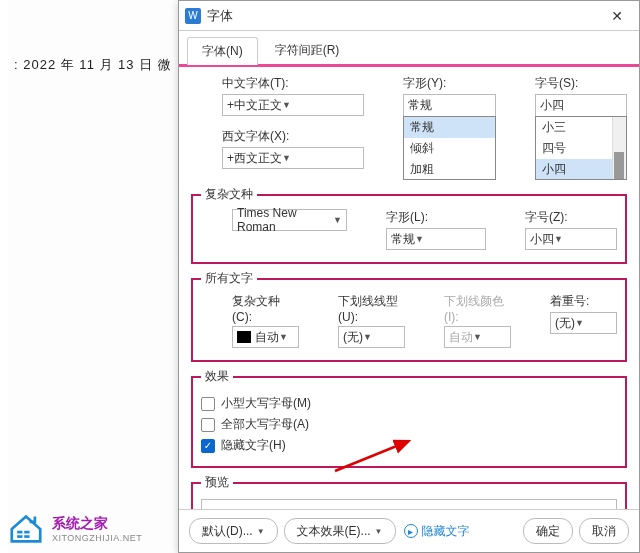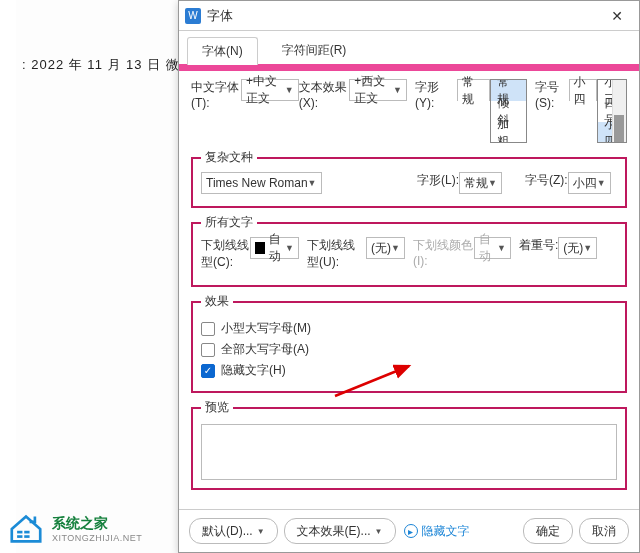--- a/index.html
+++ b/index.html
@@ -1,33 +1,33 @@
 <!DOCTYPE html>
 <html><head>
 <meta charset="utf-8">
 <style>
   * { box-sizing: border-box; font-family: "Microsoft YaHei", "SimSun", sans-serif; }
   body { margin: 0; width: 640px; height: 553px; background: #fff; overflow: hidden; position: relative; font-size: 12px; color: #333; }
-  .doc-bg { position: absolute; left: 16px; top: 0; width: 180px; height: 553px; background: #fdfdfd; border-right: 1px solid #e0e0e0; padding: 10px; }
+  .doc-bg { position: absolute; left: 8px; top: 0; width: 180px; height: 553px; background: #fdfdfd; border-right: 1px solid #e0e0e0; padding: 10px; }
   .doc-text { position: absolute; top: 56px; left: 6px; font-size: 13px; letter-spacing: 1px; color: #222; }
 
   .dialog { position: absolute; left: 178px; top: 0; width: 462px; height: 553px; background: #fff; border: 1px solid #999; box-shadow: 0 2px 8px rgba(0,0,0,0.2); display: flex; flex-direction: column; }
   .titlebar { height: 30px; display: flex; align-items: center; justify-content: space-between; border-bottom: 1px solid #ccc; padding: 0 0 0 6px; }
   .title-left { display: flex; align-items: center; gap: 6px; }
   .app-icon { width: 16px; height: 16px; background: #2b7cd3; color: #fff; font-size: 10px; display: flex; align-items: center; justify-content: center; border-radius: 2px; }
   .title-text { font-size: 13px; }
   .close-btn { width: 44px; height: 30px; display: flex; align-items: center; justify-content: center; font-size: 14px; cursor: pointer; }
 
-  .tabs { display: flex; border-bottom: 7px solid #ec4899; padding: 5px 8px 0 8px; gap: 9px; }
+  .tabs { display: flex; border-bottom: 3px solid #ec4899; padding: 5px 8px 0 8px; gap: 2px; }
   .tab { padding: 5px 14px; border: 1px solid transparent; border-bottom: none; font-size: 12px; cursor: pointer; border-radius: 3px 3px 0 0; }
   .tab.active { border-color: #ccc; background: #fff; position: relative; top: 1px; }
 
   .content { padding: 8px 12px; flex: 1; overflow: hidden; }
   .row { display: flex; gap: 8px; margin-bottom: 4px; }
-  .col { display: flex; flex-direction: row; }
+  .col { display: flex; flex-direction: column; margin-left: 31px; }
   .lbl { font-size: 12px; margin-bottom: 2px; }
   .combo { display: flex; align-items: center; border: 1px solid #bbb; height: 22px; background: #fff; padding: 0 4px; font-size: 12px; justify-content: flex-start; cursor: pointer; }
   .combo .arrow { font-size: 9px; color: #555; }
   .listbox { border: 1px solid #888; height: 64px; overflow: hidden; font-size: 12px; background: #fff; position: relative; }
   .listbox .opt { padding: 2px 6px; height: 21px; display: flex; align-items: center; }
   .listbox .opt.sel { background: #cfe3f8; }
   .listbox .sb { position: absolute; right: 0; top: 0; width: 14px; height: 100%; background: #f0f0f0; border-left: 1px solid #ddd; }
   .listbox .sb .thumb { background: #999; width: 10px; margin: 1px; height: 28px; position: absolute; left:0; }
 
   fieldset { border: 2px solid #be185d; margin: 6px 0; padding: 6px 8px 8px 8px; }
@@ -47,21 +47,21 @@
   .btnbar { display: flex; gap: 6px; padding: 8px 10px; border-top: 1px solid #ccc; align-items: center; }
   .btn { border: 1px solid #bbb; background: #fff; height: 26px; padding: 0 12px; font-size: 12px; display: flex; align-items: center; cursor: pointer; border-radius: 12px; }
   .btn .tri { font-size: 8px; margin-left: 4px; color: #555; }
   .op-tip { color: #1a84d6; display: flex; align-items: center; gap: 4px; font-size: 12px; margin-left: 2px; }
   .op-tip .ring { width: 14px; height: 14px; border: 1px solid #1a84d6; border-radius: 50%; display: flex; align-items: center; justify-content: center; font-size: 10px; }
   .spacer { flex: 1; }
 
   
   .wm { position: absolute; left: 8px; bottom: 8px; display: flex; align-items: center; gap: 8px; }
   .wm-icon { width: 36px; height: 32px; }
-  .wm-text .t1 { font-size: 14px; font-weight: bold; color: #15803d; }
+  .wm-text .t1 { font-size: 14px; font-weight: bold; color: #a21caf; }
   .wm-text .t2 { font-size: 9px; color: #888; letter-spacing: 0.5px; }
 </style>
 </head>
 <body>
 
 <div class="doc-bg">
   <div class="doc-text">: 2022 年 11 月 13 日  微</div>
 </div>
 
 <div class="dialog">
@@ -83,27 +83,27 @@
   <div class="content">
 
     <div class="row">
       <div class="col" style="flex:1">
         <div class="lbl">中文字体(T):</div>
         <div class="combo">
           <span>+中文正文</span>
           <span class="arrow">▼</span>
         </div>
         <div style="height:12px"></div>
-        <div class="lbl">文本效果(X):</div>
+        <div class="lbl">西文字体(X):</div>
         <div class="combo">
           <span>+西文正文</span>
           <span class="arrow">▼</span>
         </div>
       </div>
-      <div class="col" style="width:112px">
+      <div class="col" style="width:93px">
         <div class="lbl">字形(Y):</div>
         <div class="combo" style="border-bottom:none">
           <span>常规</span>
         </div>
         <div class="listbox">
           <div class="opt sel">常规</div>
           <div class="opt">倾斜</div>
           <div class="opt">加粗</div>
         </div>
       </div>
@@ -146,21 +146,21 @@
             <span class="arrow">▼</span>
           </div>
         </div>
       </div>
     </fieldset>
 
     <fieldset>
       <legend>所有文字</legend>
       <div class="row">
         <div class="col" style="flex:1">
-          <div class="lbl">下划线线型(C):</div>
+          <div class="lbl">复杂文种(C):</div>
           <div class="combo">
             <span style="display:flex;align-items:center;gap:4px">
                 <span style="width:14px;height:12px;background:#000;display:inline-block"></span>
                 <span>自动</span>
               </span>
             <span class="arrow">▼</span>
           </div>
         </div>
         <div class="col" style="flex:1">
           <div class="lbl">下划线线型(U):</div>

